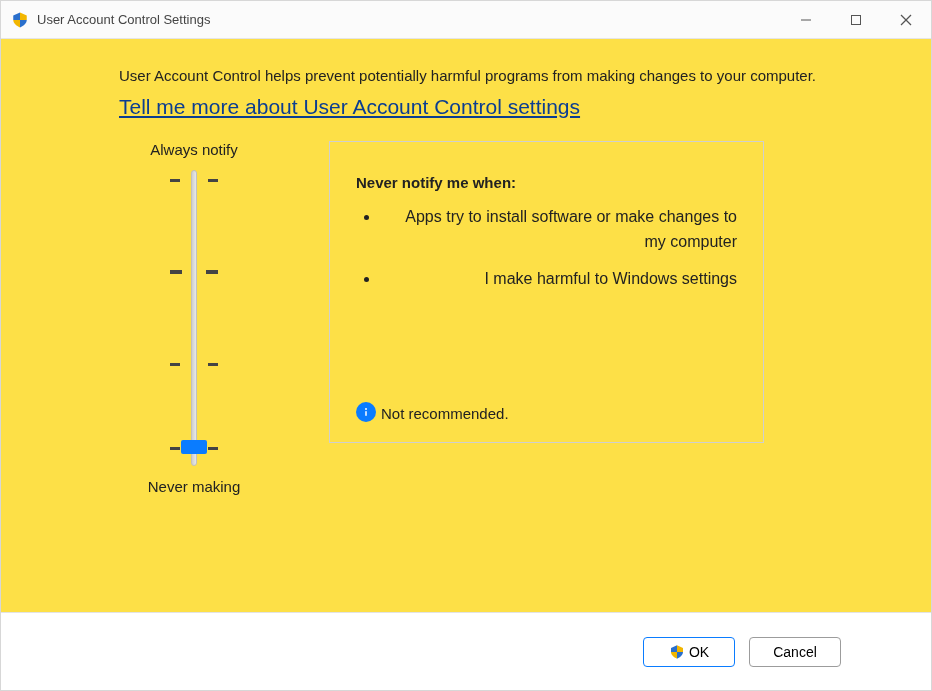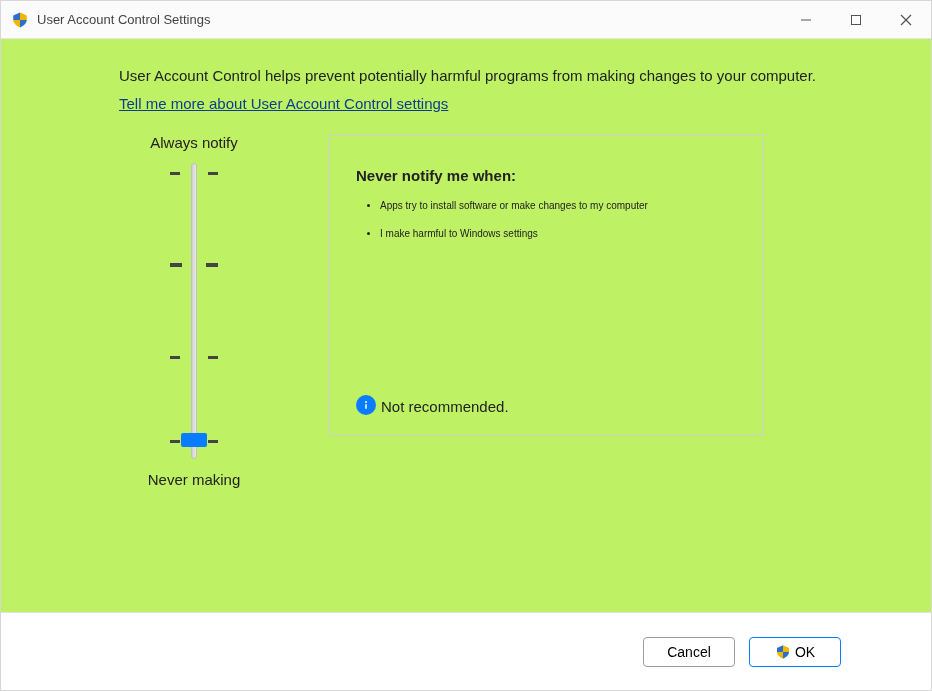--- a/index.html
+++ b/index.html
@@ -9,21 +9,21 @@
     font-family: "Segoe UI", Arial, sans-serif;
     font-size: 14px;
     color: #222;
     background: #ffffff;
     overflow: hidden;
   }
   .window {
     width: 932px; height: 691px;
     border: 1px solid #d7d7d7;
     display: flex; flex-direction: column;
-    background: #bef264;
+    background: #fde047;
   }
   
   .titlebar {
     height: 38px;
     display: flex; align-items: center;
     padding-left: 10px;
     color: #4a4a4a;
     border-bottom: 1px solid #e5e5e5;
     background: #fbfbfb;
   }
@@ -50,21 +50,21 @@
     font-weight: 400;
     margin: 0 0 18px 0;
     letter-spacing: .2px;
   }
   .description {
     font-size: 15px;
     color: #222;
     margin: 0 0 11px 0;
   }
   .link {
-    font-size: 15px;
+    font-size: 21px;
     color: #0b3d91;
     text-decoration: underline;
     cursor: pointer;
     display: inline-block;
     margin-bottom: 22px;
   }
   .slider-area {
     display: flex;
     gap: 60px;
   }
@@ -128,22 +128,23 @@
   }
   .info-title {
     font-weight: 700;
     font-size: 15px;
     margin-bottom: 14px;
   }
   .info-list {
     list-style: disc;
     padding-left: 24px;
     margin:0;
-    font-size: 10px;
+    font-size: 16px;
     line-height: 1.55;
+    text-align: right;
   }
   .info-list li { margin-bottom: 12px; }
   .info-footer {
     margin-top: auto;
     display:flex; align-items:flex-end; gap:5px;
     padding-top: 10px;
   }
   .info-icon-circle {
     width:20px; height:20px; border-radius:50%;
     background:#0a7cff;
@@ -261,29 +262,29 @@
                 <rect x="10.5" y="10" width="3" height="10" rx="1.5"></rect>
               </svg>
           </span>
           <span class="info-footer-text">Not recommended.</span>
         </div>
       </div>
     </div>
   </div>
 
   <div class="footer">
-    <button class="btn">
-      <span>Cancel</span>
-    </button>
     <button class="btn primary">
       <span class="shield">
         <svg viewBox="0 0 24 24">
           <path class="shield-path-blue" d="M12 2 L12 12 L3 12 L3 6 Z"></path>
           <path class="shield-path-yellow" d="M12 2 L21 6 L21 12 L12 12 Z"></path>
           <path class="shield-path-yellow" d="M12 12 L12 22 C7 20 3 16 3 12 Z"></path>
           <path class="shield-path-blue" d="M12 12 L21 12 C21 16 17 20 12 22 Z"></path>
         </svg>
       </span>
       <span>OK</span>
     </button>
+    <button class="btn">
+      <span>Cancel</span>
+    </button>
   </div>
 
 </div>
 
 </body></html>

